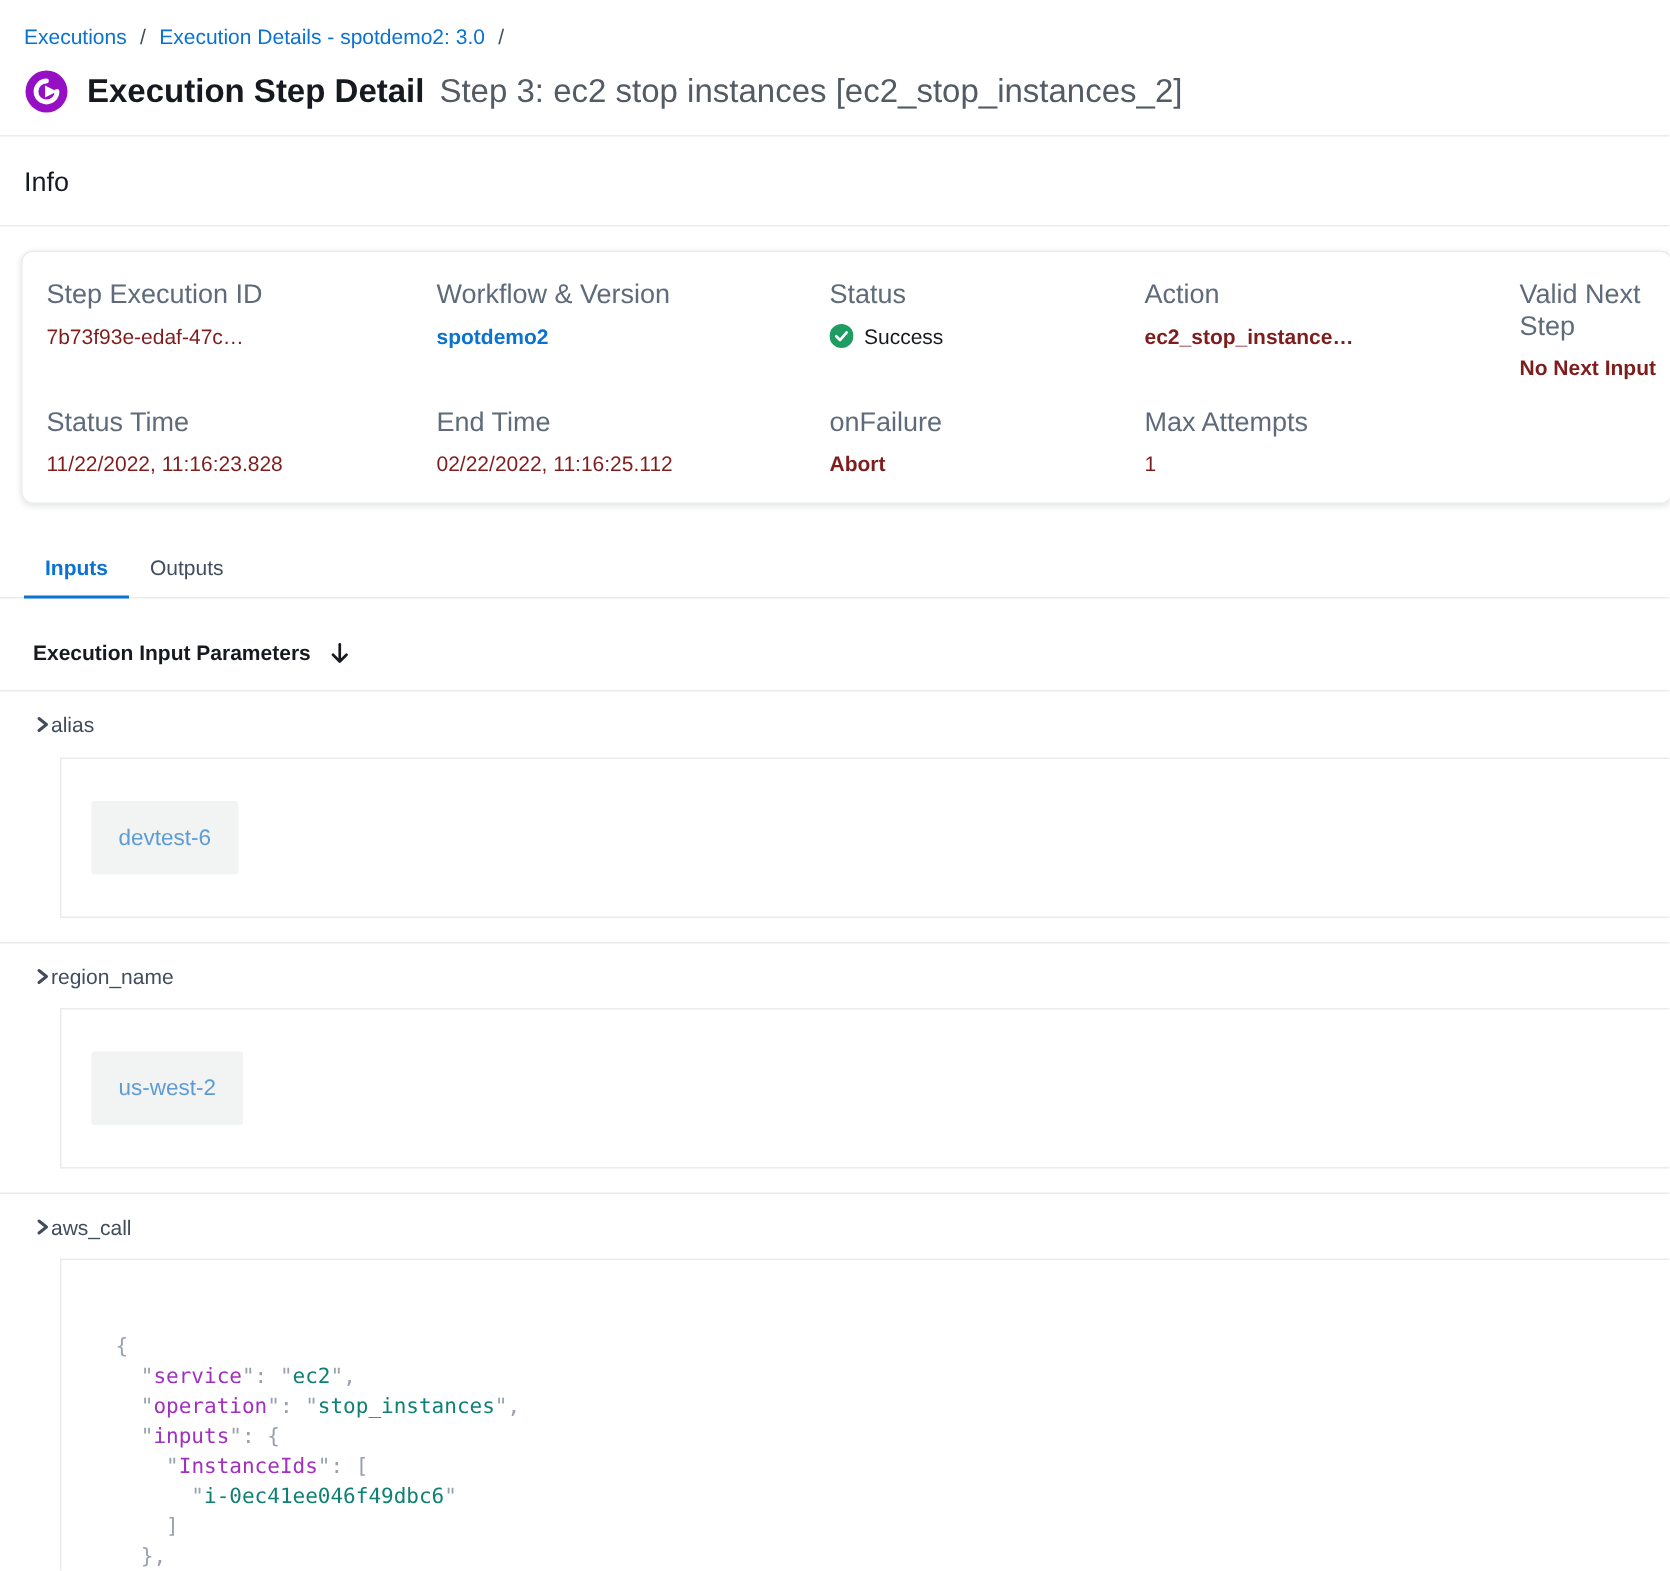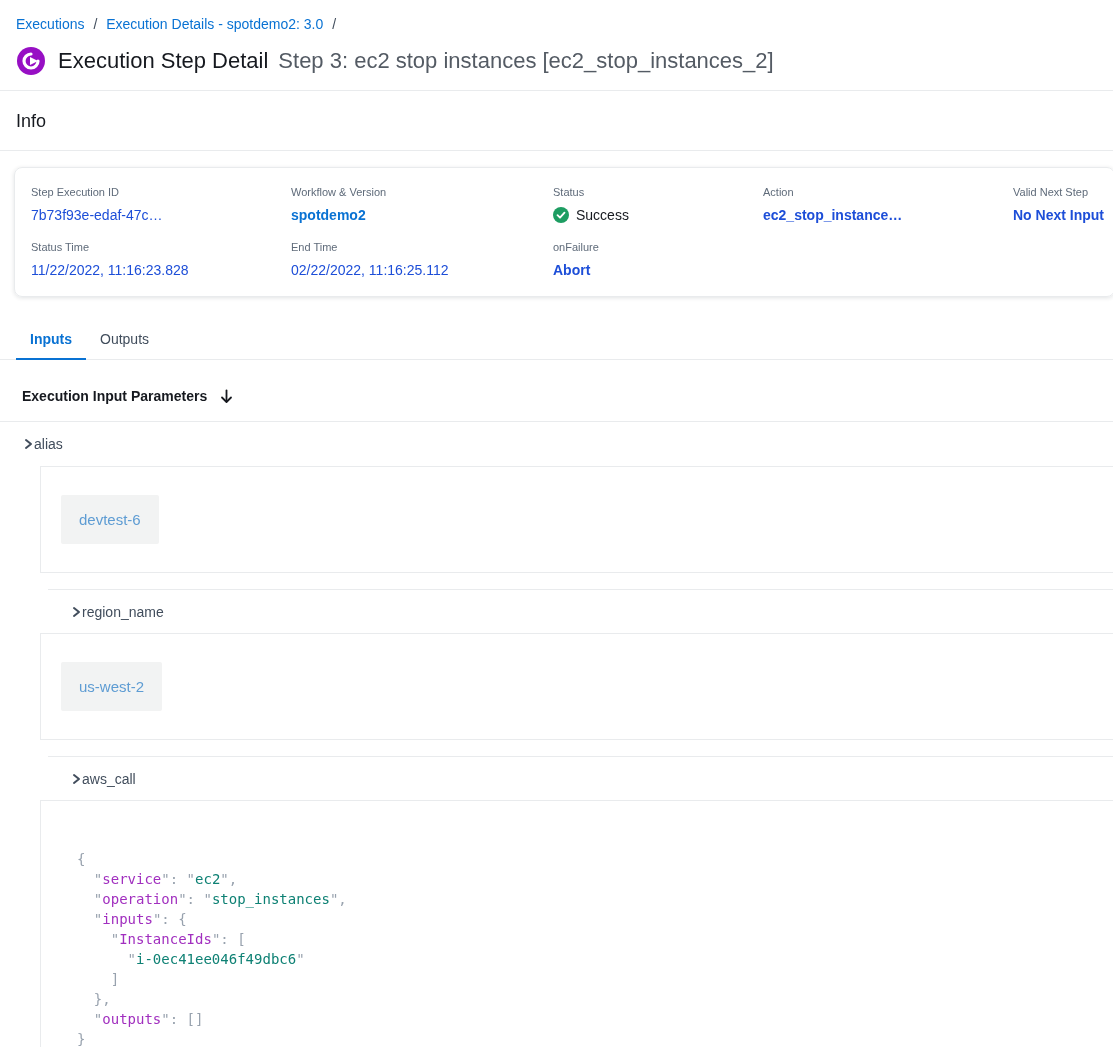--- a/index.html
+++ b/index.html
@@ -12,38 +12,38 @@
   .divider { border-top:1px solid #e9ebed; }
 
   
   .breadcrumb { padding:16px 16px 4px 16px; font-size:14px; }
   .breadcrumb a { color:#0972d3; text-decoration:none; cursor:pointer; }
   .breadcrumb .sep { color:#414d5c; margin:0 5px; }
 
   
   .header-row { display:flex; align-items:center; padding:10px 16px 14px 16px; }
   .logo-icon { width:30px; height:30px; margin-right:12px; flex:0 0 auto; }
-  .page-title { font-size:22px; font-weight:normal; color:#16191f; }
+  .page-title { font-size:22px; font-weight:bold; color:#16191f; }
   .page-subtitle { font-size:22px; font-weight:400; color:#545b64; margin-left:10px; }
 
   
   .info-heading { font-size:18px; font-weight:400; color:#16191f; padding:20px 16px 18px 16px; }
 
   
   .info-card {
     margin:16px -2px 0 14px;
     border:1px solid #e9ebed; border-radius:8px;
     box-shadow:0 1px 4px rgba(0,28,36,0.12);
     padding:18px 16px 18px 16px;
     display:grid;
     grid-template-columns:260px 262px 210px 250px 1fr;
     row-gap:18px;
   }
-  .field .label { font-size:11px; color:#5f6b7a; margin-bottom:9px; }
-  .field .value { font-size:14px; color:#1d4ed8; white-space:nowrap; overflow:hidden; text-overflow:ellipsis; padding-right:14px; }
+  .field .label { font-size:18px; color:#5f6b7a; margin-bottom:9px; }
+  .field .value { font-size:14px; color:#7f1d1d; white-space:nowrap; overflow:hidden; text-overflow:ellipsis; padding-right:14px; }
   .field .value.link { color:#0972d3; font-weight:bold; cursor:pointer; }
   .field .value.strong { font-weight:bold; }
   .status-value { display:flex; align-items:flex-start; gap:7px; font-size:14px; }
   .status-icon { width:16px; height:16px; flex:0 0 auto; }
 
   
   .tabs { display:flex; padding:0 16px; border-bottom:1px solid #e9ebed; margin-top:22px; }
   .tab { padding:12px 14px; font-size:14px; color:#414d5c; cursor:pointer; position:relative; }
   .tab.active { color:#0972d3; font-weight:bold; }
   .tab.active::after { content:''; position:absolute; left:0; right:0; bottom:-1px; height:2px; background:#0972d3; }
@@ -56,21 +56,21 @@
     border-bottom:1px solid #e9ebed;
   }
   .arrow-down-icon { width:15px; height:15px; cursor:pointer; }
 
   
   .section-header {
     display:flex; align-items:center; gap:0;
     height:44px; padding-left:22px;
     font-size:14px; color:#414d5c; cursor:pointer;
   }
-  .section-header.bordered { border-top:1px solid #e9ebed; margin-top:16px;margin-left:48px; }
+  .section-header.bordered { border-top:1px solid #e9ebed; margin-top:16px; }
   .chevron-icon { width:12px; height:12px; flex:0 0 auto; }
 
   .panel {
     margin-left:40px;
     border:1px solid #e9ebed; border-right:none;
   }
   .chip-panel { padding:28px 0 28px 20px; }
   .chip {
     display:inline-block;
     background:#f2f3f3;
@@ -147,20 +147,24 @@
       <div class="label">Status Time</div>
       <div class="value">11/22/2022, 11:16:23.828</div>
     </div>
     <div class="field">
       <div class="label">End Time</div>
       <div class="value">02/22/2022, 11:16:25.112</div>
     </div>
     <div class="field">
       <div class="label">onFailure</div>
       <div class="value strong">Abort</div>
+    </div>
+    <div class="field">
+      <div class="label">Max Attempts</div>
+      <div class="value">1</div>
     </div>
     <div class="field"></div>
   </div>
 
   <div class="tabs">
     <div class="tab active">Inputs</div>
     <div class="tab">Outputs</div>
   </div>
 
   <div class="params-heading">

